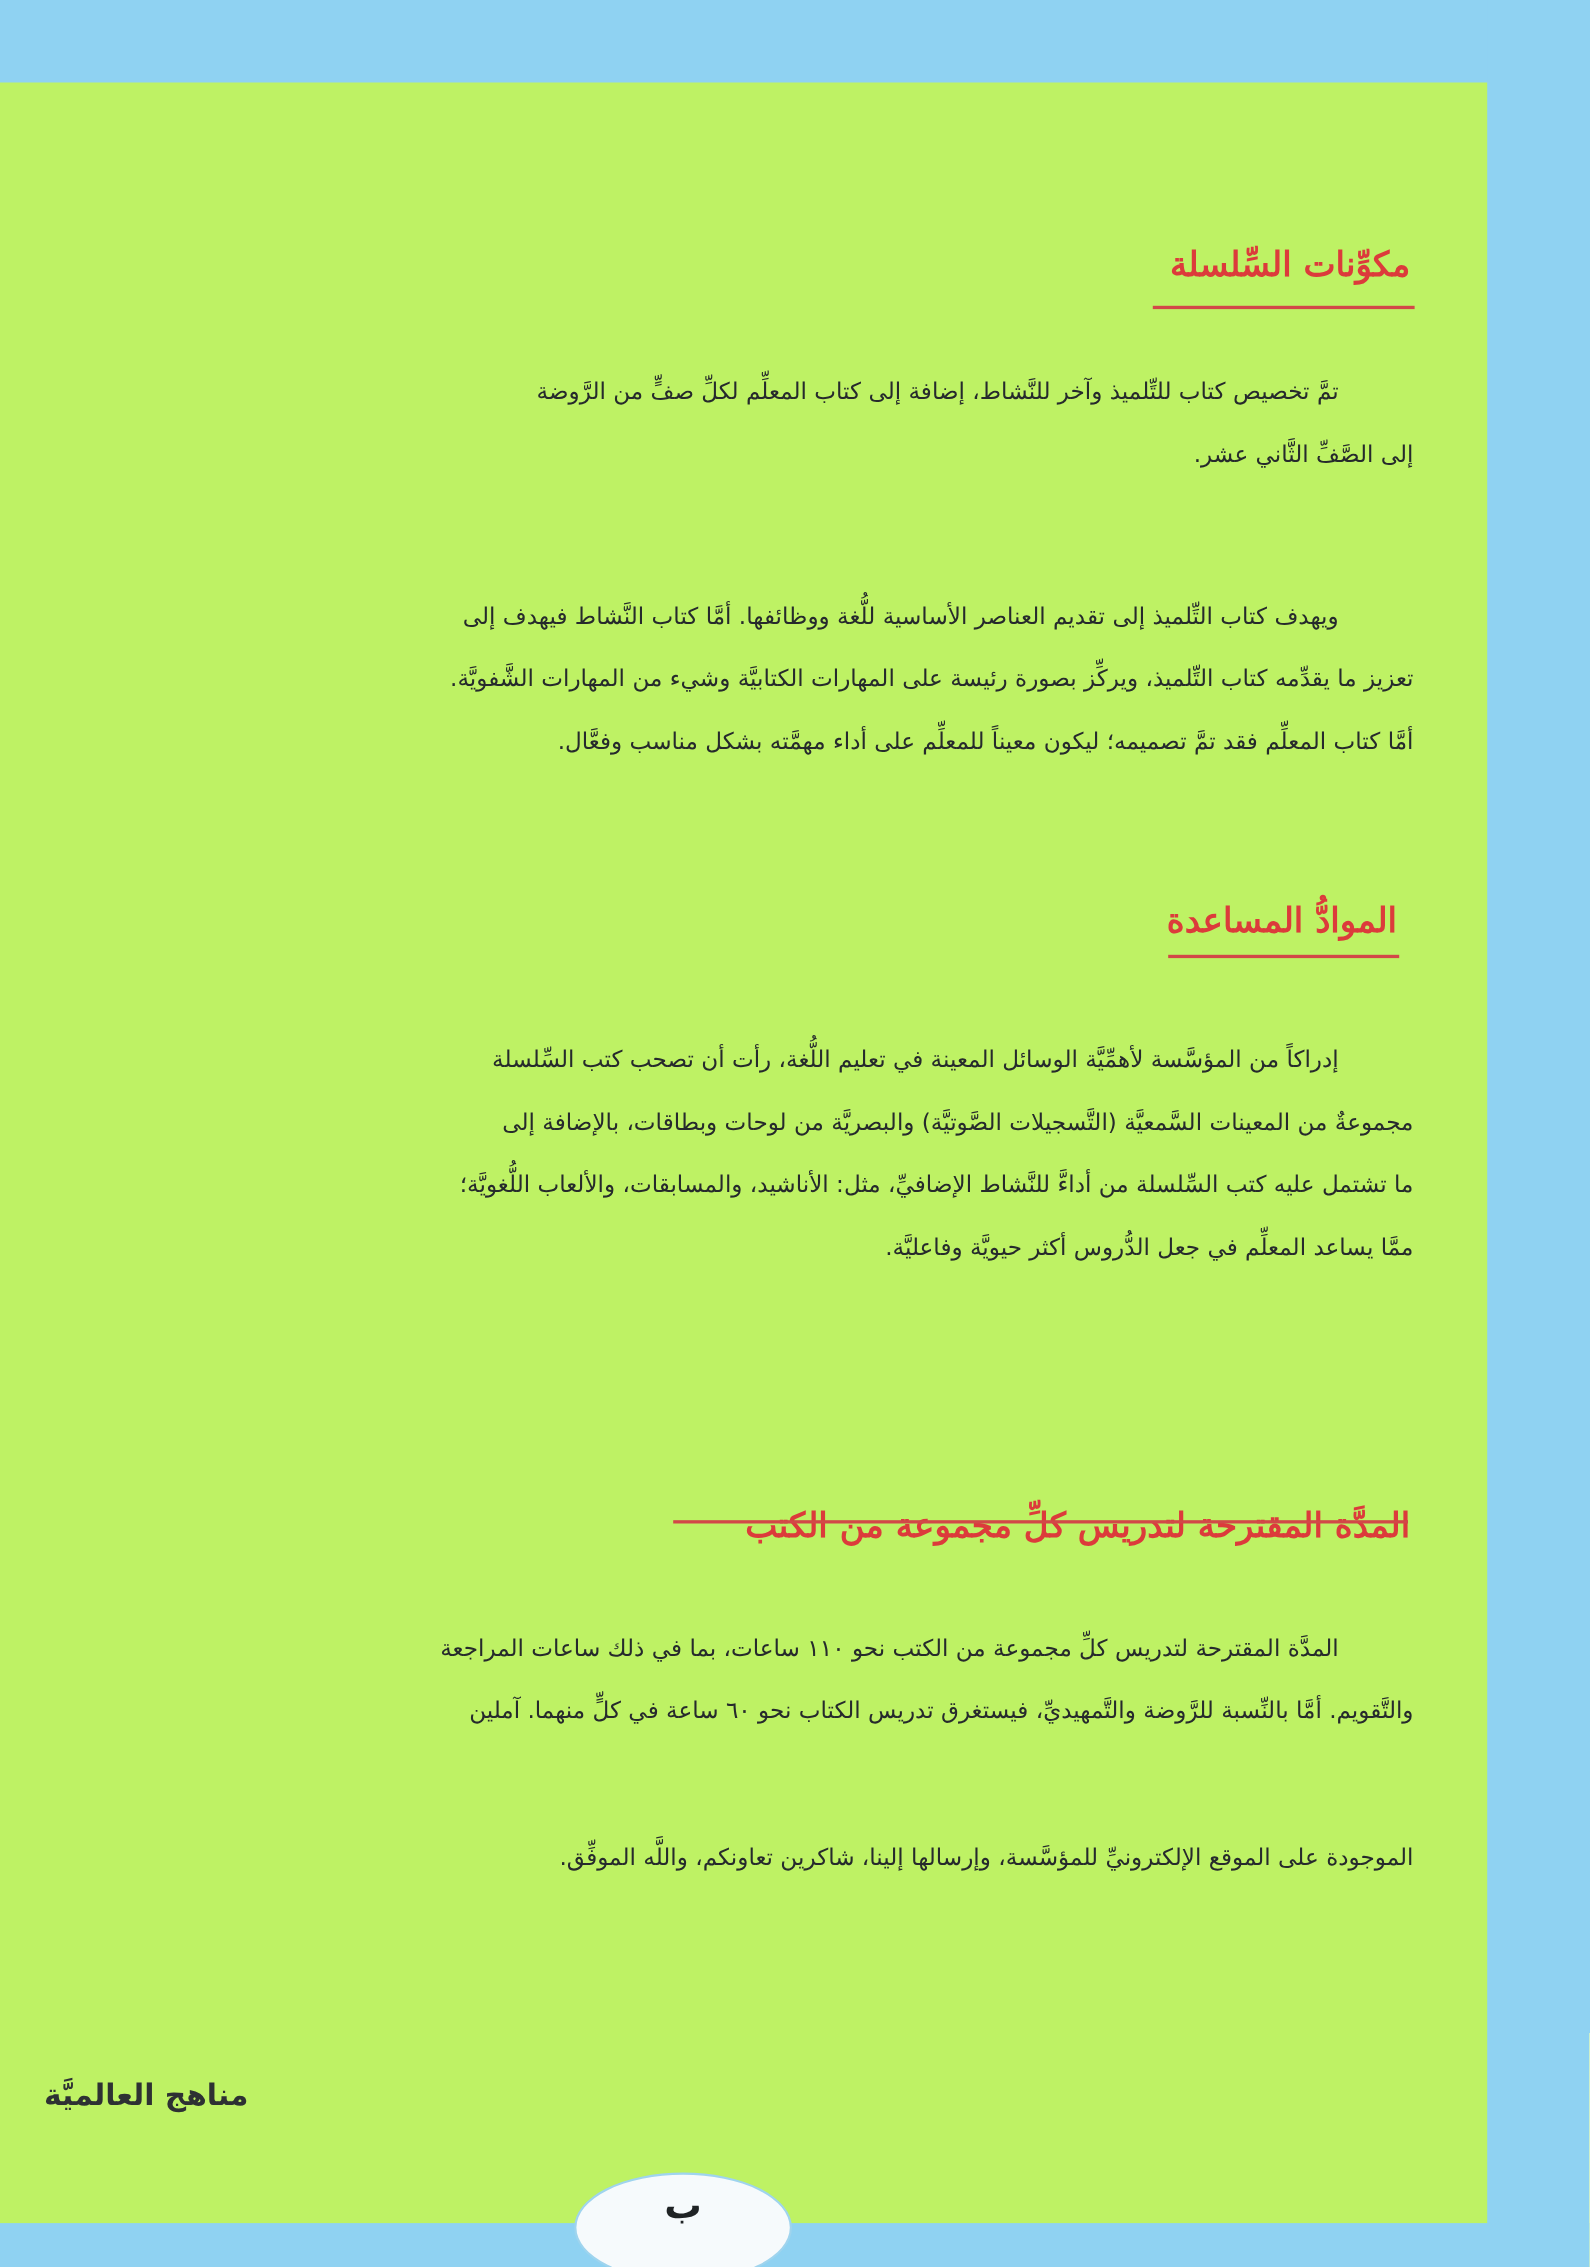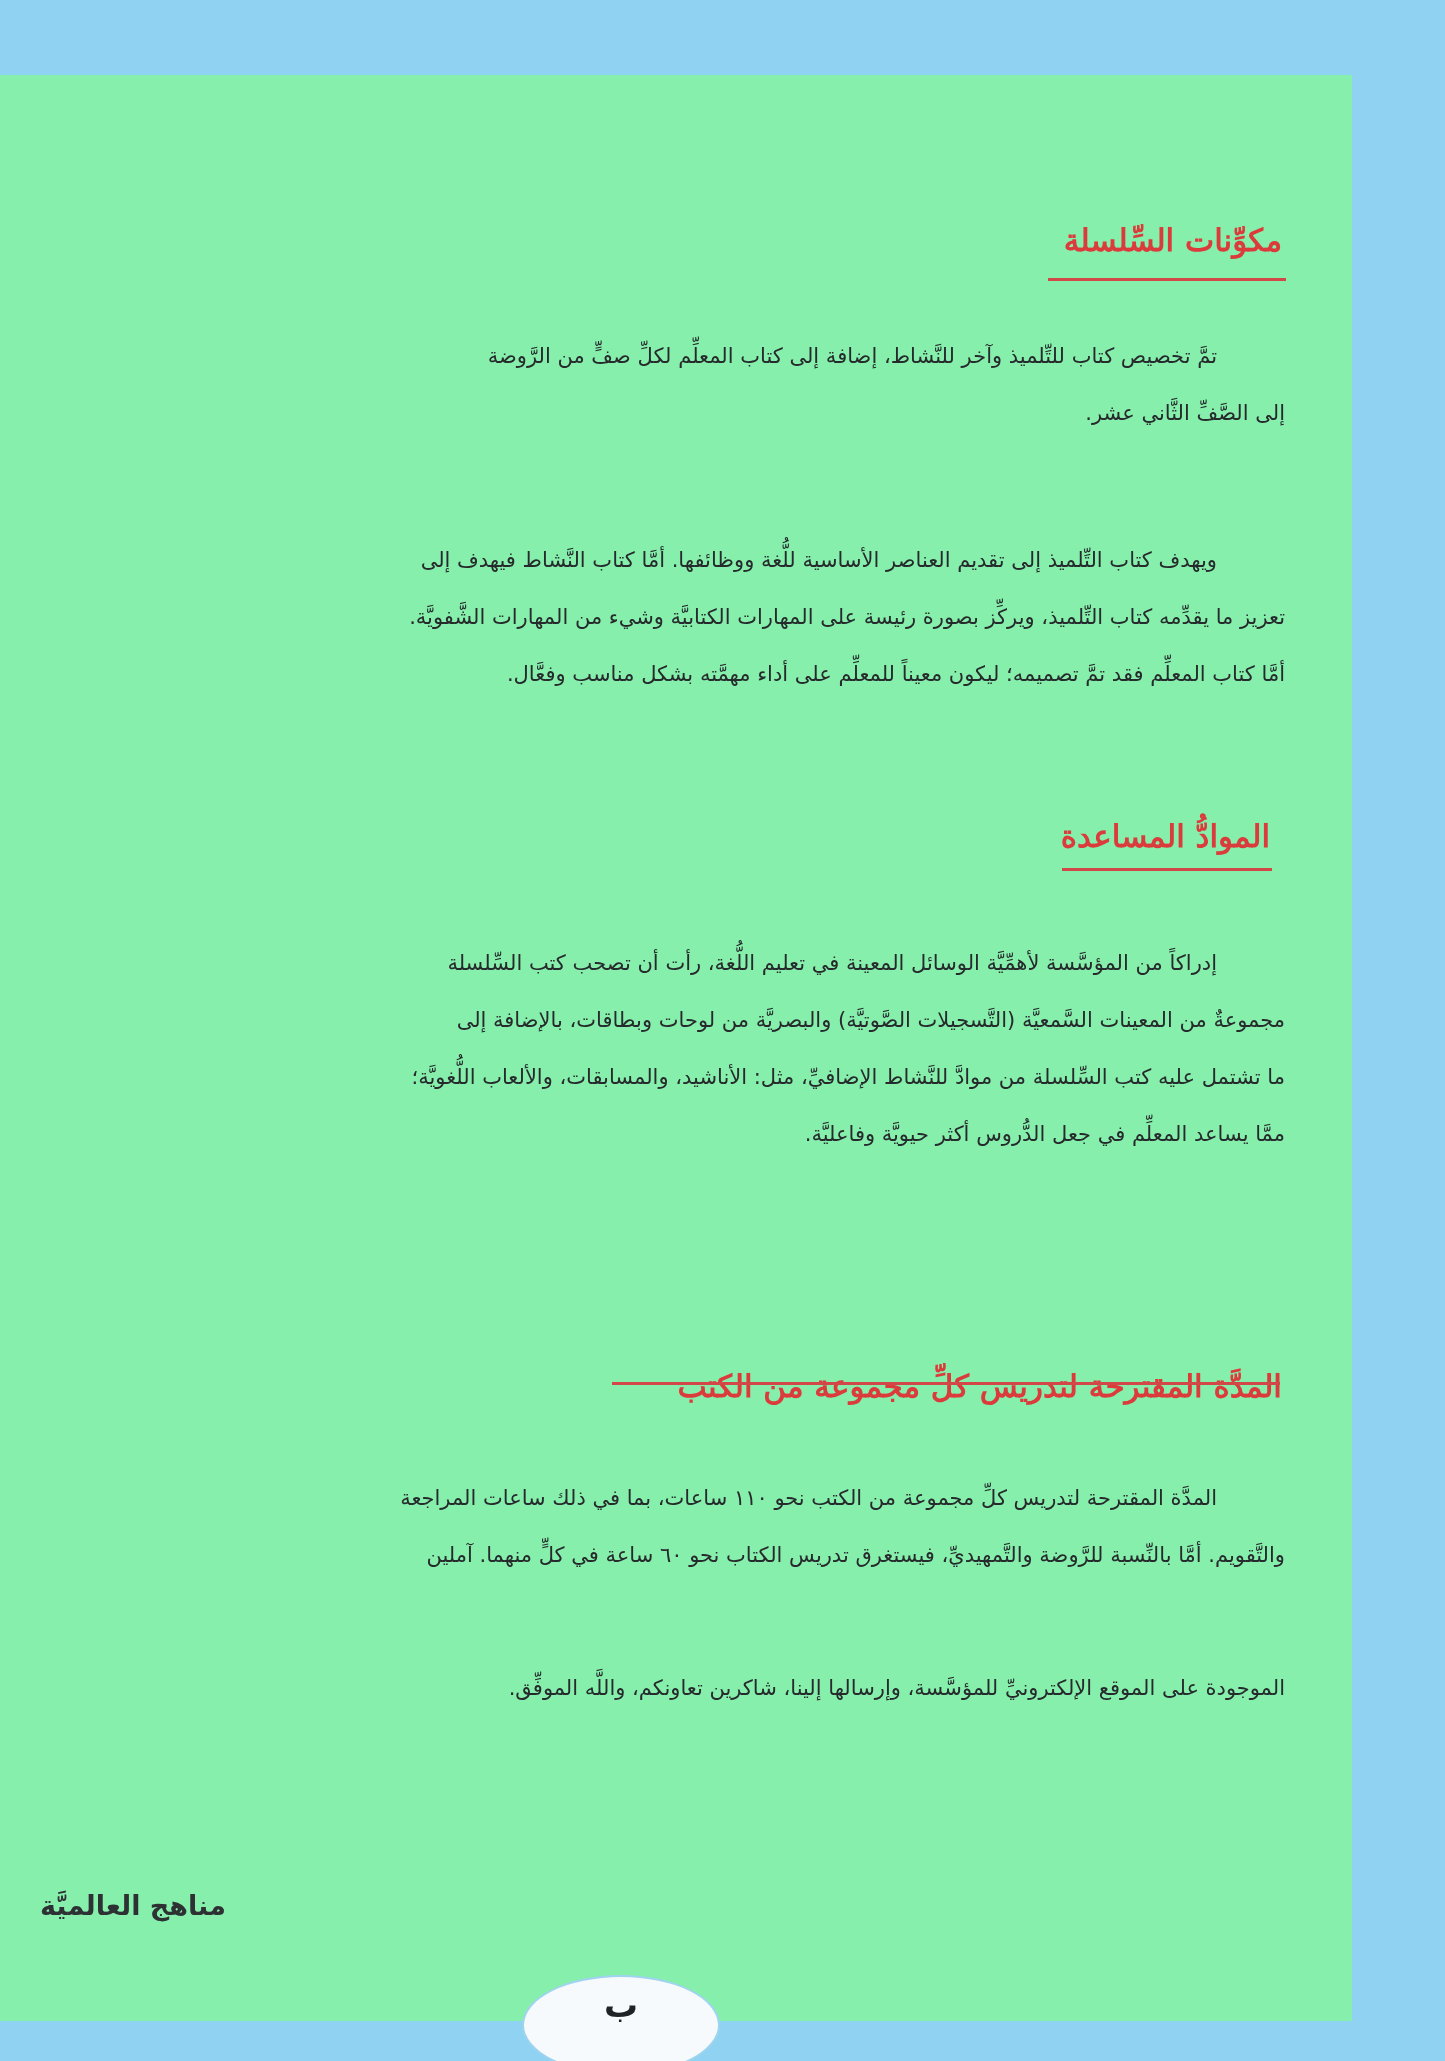--- a/index.html
+++ b/index.html
@@ -7,21 +7,21 @@
     padding: 0;
     width: 1445px;
     height: 2061px;
     overflow: hidden;
     background: #ffffff;
   }
   .page {
     position: relative;
     width: 1445px;
     height: 2061px;
-    background: #86efac;
+    background: #bef264;
     font-family: "DejaVu Sans", "Liberation Sans", sans-serif;
     color: #262a2c;
   }
   .frame-top {
     position: absolute; left: 0; top: 0;
     width: 1445px; height: 75px;
     background: #8fd2f2;
   }
   .frame-right {
     position: absolute; left: 1352px; top: 0;
@@ -114,21 +114,21 @@
     <span class="line">تعزيز ما يقدِّمه كتاب التِّلميذ، ويركِّز بصورة رئيسة على المهارات الكتابيَّة وشيء من المهارات الشَّفويَّة.</span>
     <span class="line">أمَّا كتاب المعلِّم فقد تمَّ تصميمه؛ ليكون معيناً للمعلِّم على أداء مهمَّته بشكل مناسب وفعَّال.</span>
   </div>
 
   <div class="section-title" style="right:175px; top:818px;">الموادُّ المساعدة</div>
   <div class="title-underline" style="left:1062px; width:210px; top:868px;"></div>
 
   <div class="para" style="top:935px; width:1250px;">
     <span class="line" style="padding-right:68px;">إدراكاً من المؤسَّسة لأهمِّيَّة الوسائل المعينة في تعليم اللُّغة، رأت أن تصحب كتب السِّلسلة</span>
     <span class="line">مجموعةٌ من المعينات السَّمعيَّة (التَّسجيلات الصَّوتيَّة) والبصريَّة من لوحات وبطاقات، بالإضافة إلى</span>
-    <span class="line">ما تشتمل عليه كتب السِّلسلة من موادَّ للنَّشاط الإضافيِّ، مثل: الأناشيد، والمسابقات، والألعاب اللُّغويَّة؛</span>
+    <span class="line">ما تشتمل عليه كتب السِّلسلة من أداءَّ للنَّشاط الإضافيِّ، مثل: الأناشيد، والمسابقات، والألعاب اللُّغويَّة؛</span>
     <span class="line">ممَّا يساعد المعلِّم في جعل الدُّروس أكثر حيويَّة وفاعليَّة.</span>
   </div>
 
   <div class="section-title" style="right:163px; top:1368px;">المدَّة المقترحة لتدريس كلِّ مجموعة من الكتب</div>
   <div class="title-underline" style="left:612px; width:668px; top:1382px;"></div>
 
   <div class="para" style="top:1470px; width:1250px;">
     <span class="line" style="padding-right:68px;">المدَّة المقترحة لتدريس كلِّ مجموعة من الكتب نحو ١١٠ ساعات، بما في ذلك ساعات المراجعة</span>
     <span class="line">والتَّقويم. أمَّا بالنِّسبة للرَّوضة والتَّمهيديِّ، فيستغرق تدريس الكتاب نحو ٦٠ ساعة في كلٍّ منهما. آملين</span>
   </div>

